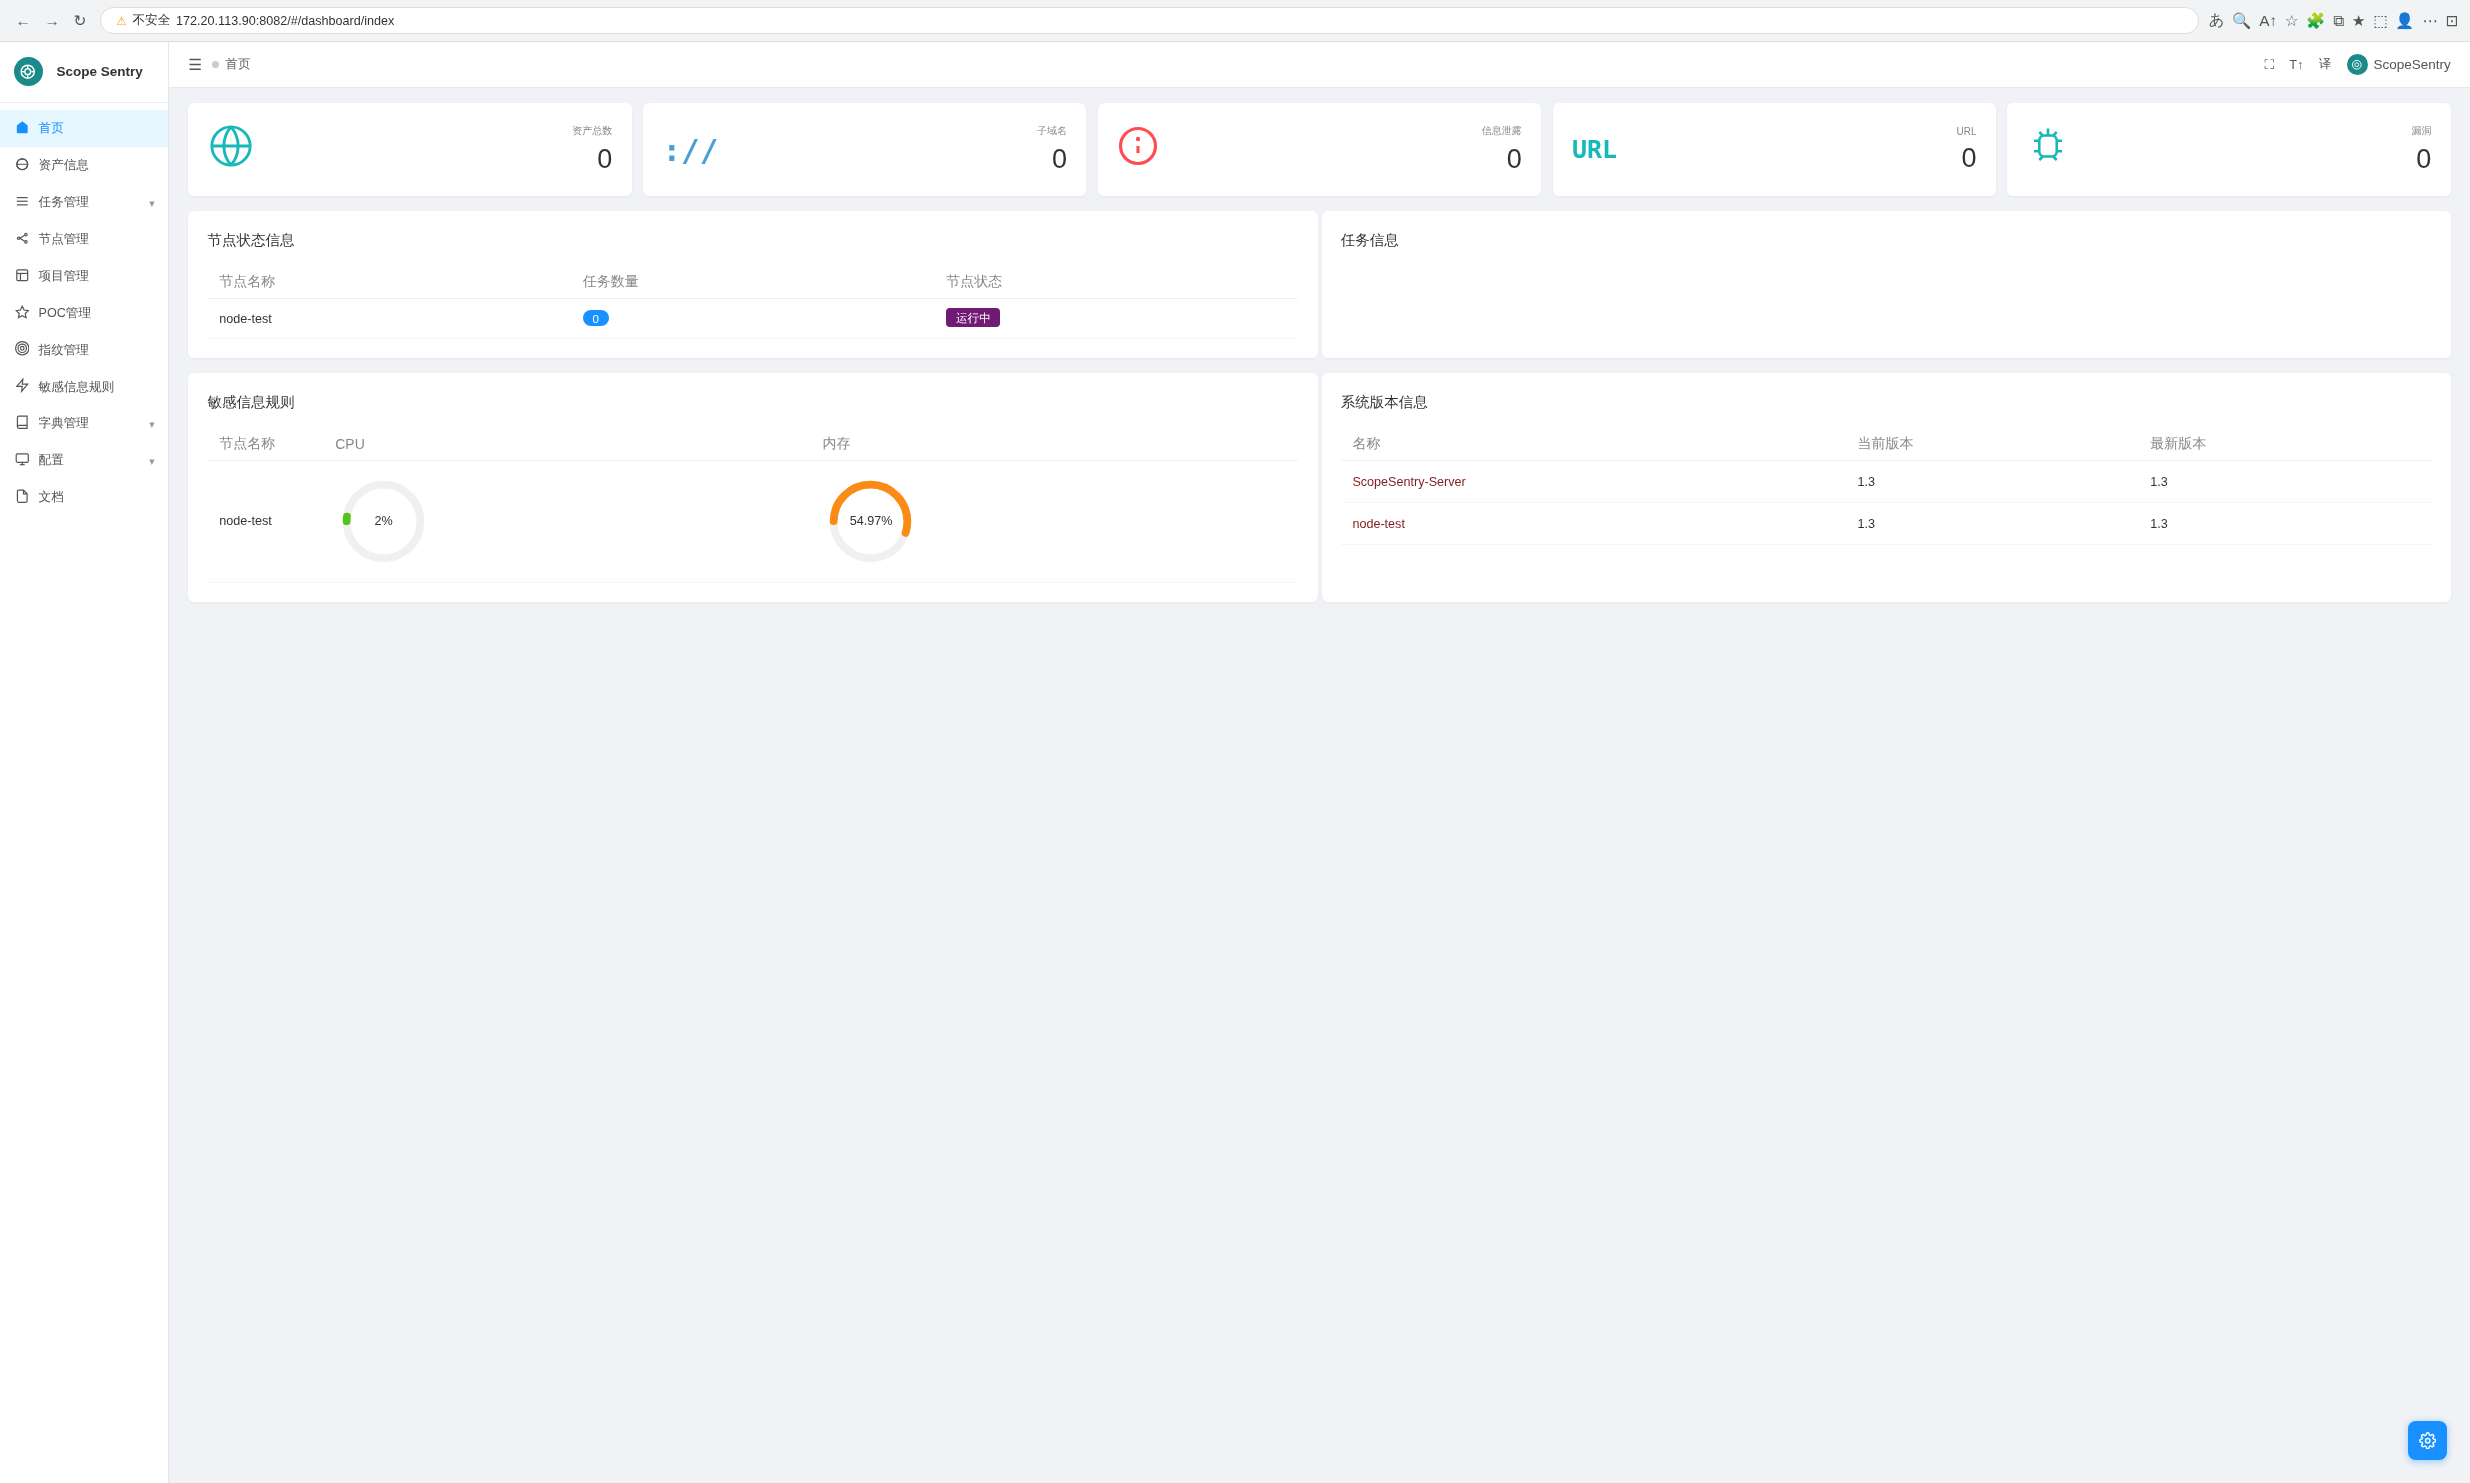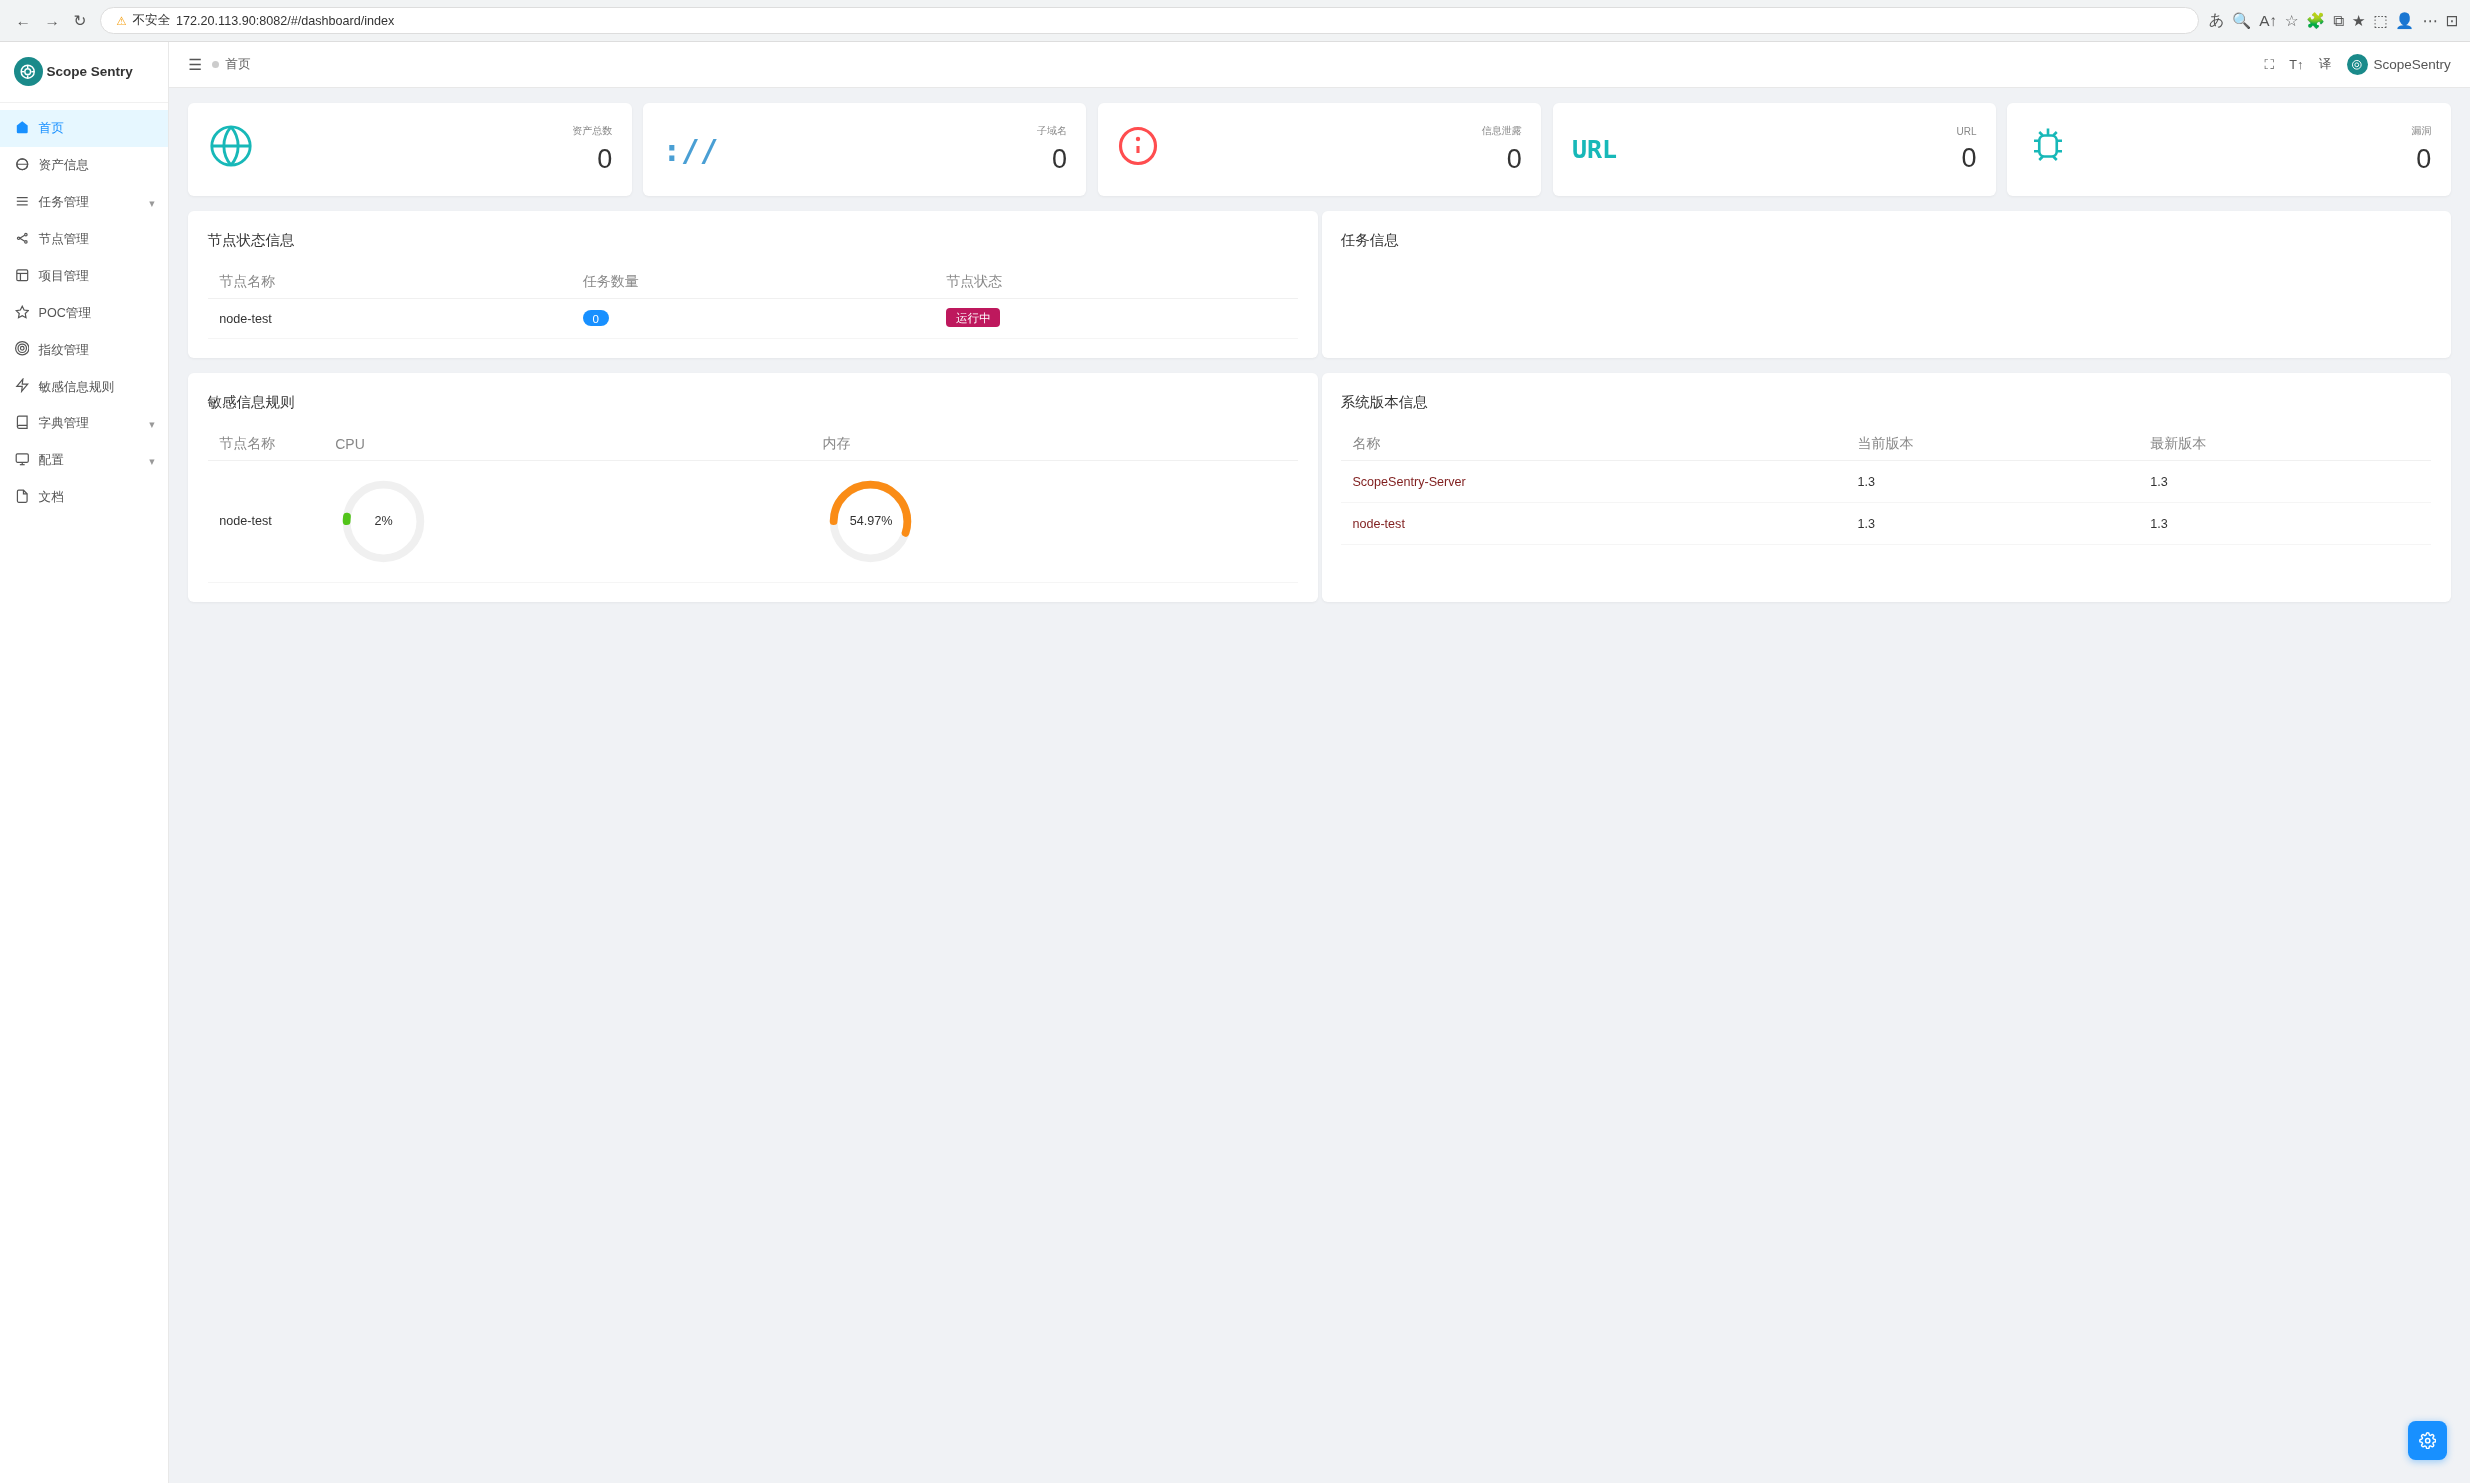--- a/index.html
+++ b/index.html
@@ -41,21 +41,21 @@
       width: 169px;
       background: white;
       border-right: 1px solid #e8e8e8;
       display: flex;
       flex-direction: column;
       overflow-y: auto;
     }
     .sidebar-logo {
       display: flex;
       align-items: center;
-      gap: 4px;
+      gap: 14px;
       padding: 15.4px 13.5px;
       border-bottom: 1px solid #f0f0f0;
       text-align: right;
     }
     .logo-icon {
       width: 29px; height: 29px;
       background: #1a8a8a;
       border-radius: 50%;
       display: flex; align-items: center; justify-content: center;
       color: white; font-size: 13.5px;
@@ -160,21 +160,21 @@
       text-align: left;
       border-bottom: 1px solid #f0f0f0;
     }
     .data-table td {
       padding: 11.6px 11.6px;
       color: #333;
       font-size: 12.6px;
       border-bottom: 1px solid #f5f5f5;
     }
     .badge-running {
-      background: #be185d;
+      background: #701a75;
       color: white;
       padding: 2.9px 9.7px;
       border-radius: 3.9px;
       font-size: 11.6px;
     }
     .badge-count {
       background: #1890ff;
       color: white;
       padding: 1.9px 9.7px;
       border-radius: 9.7px;

